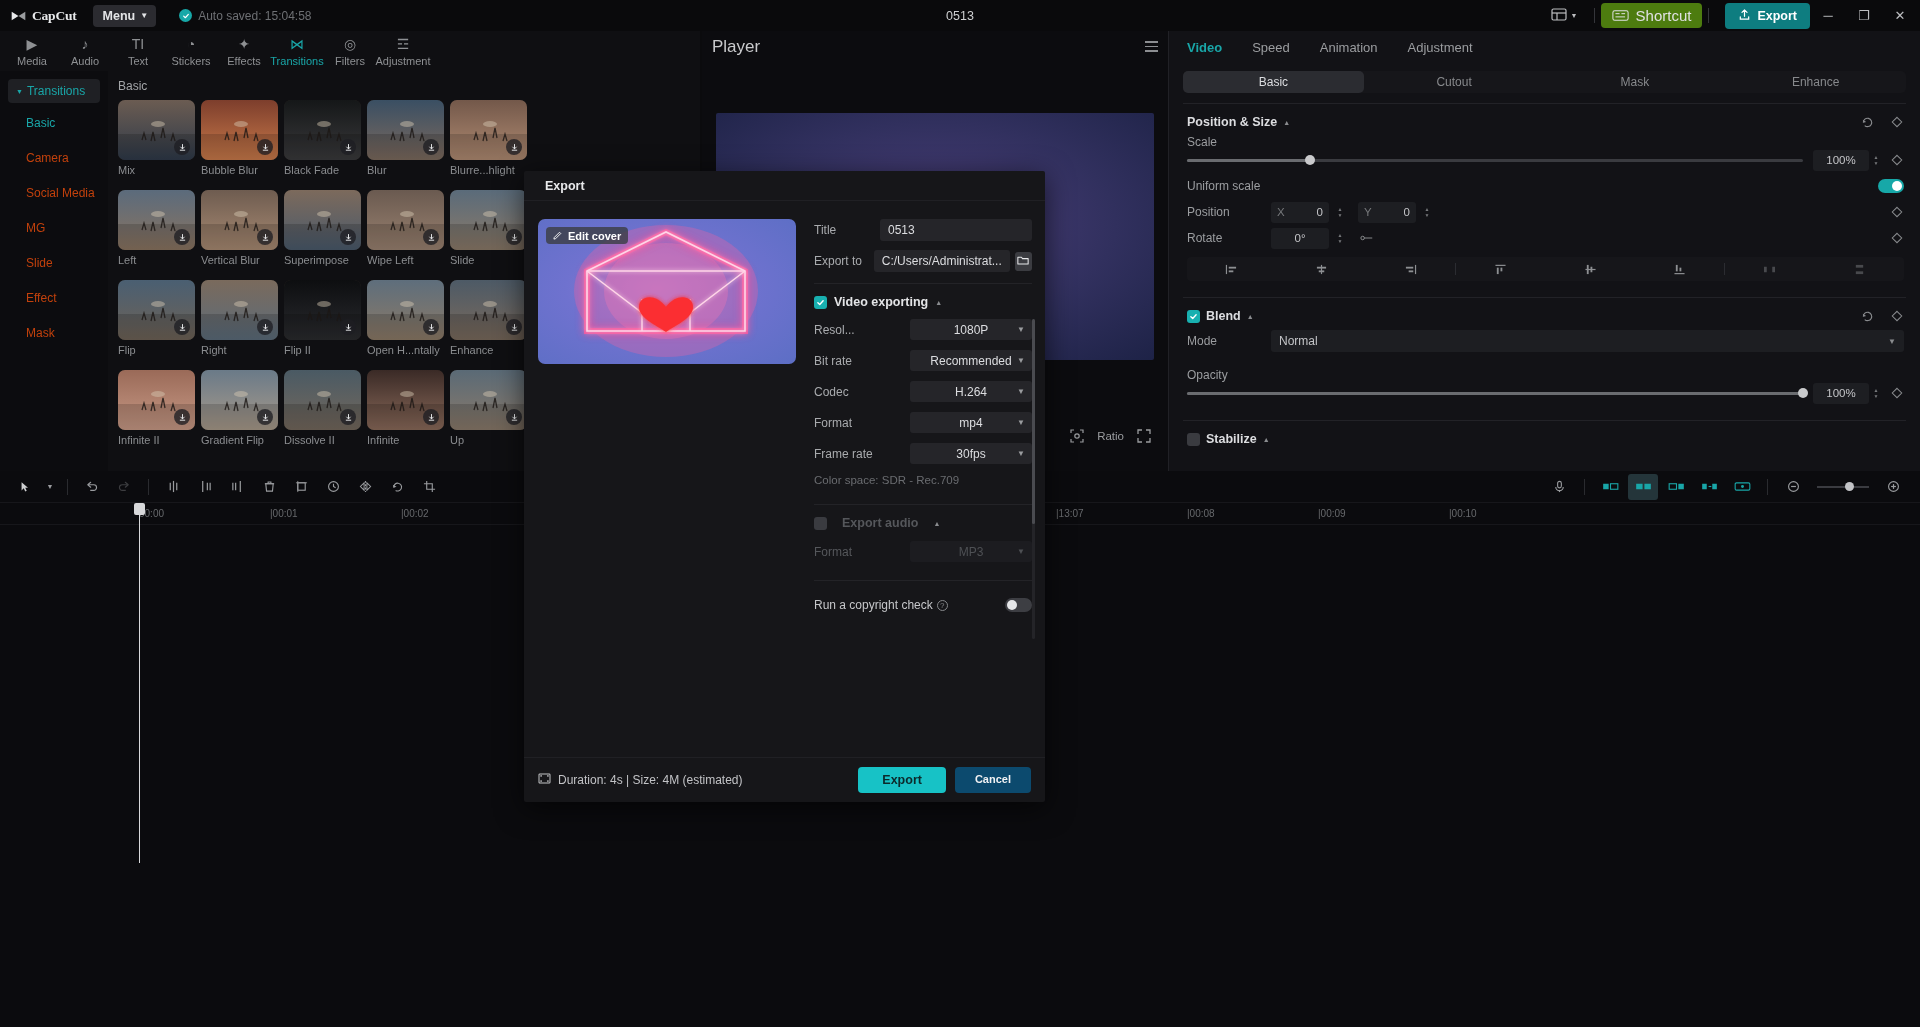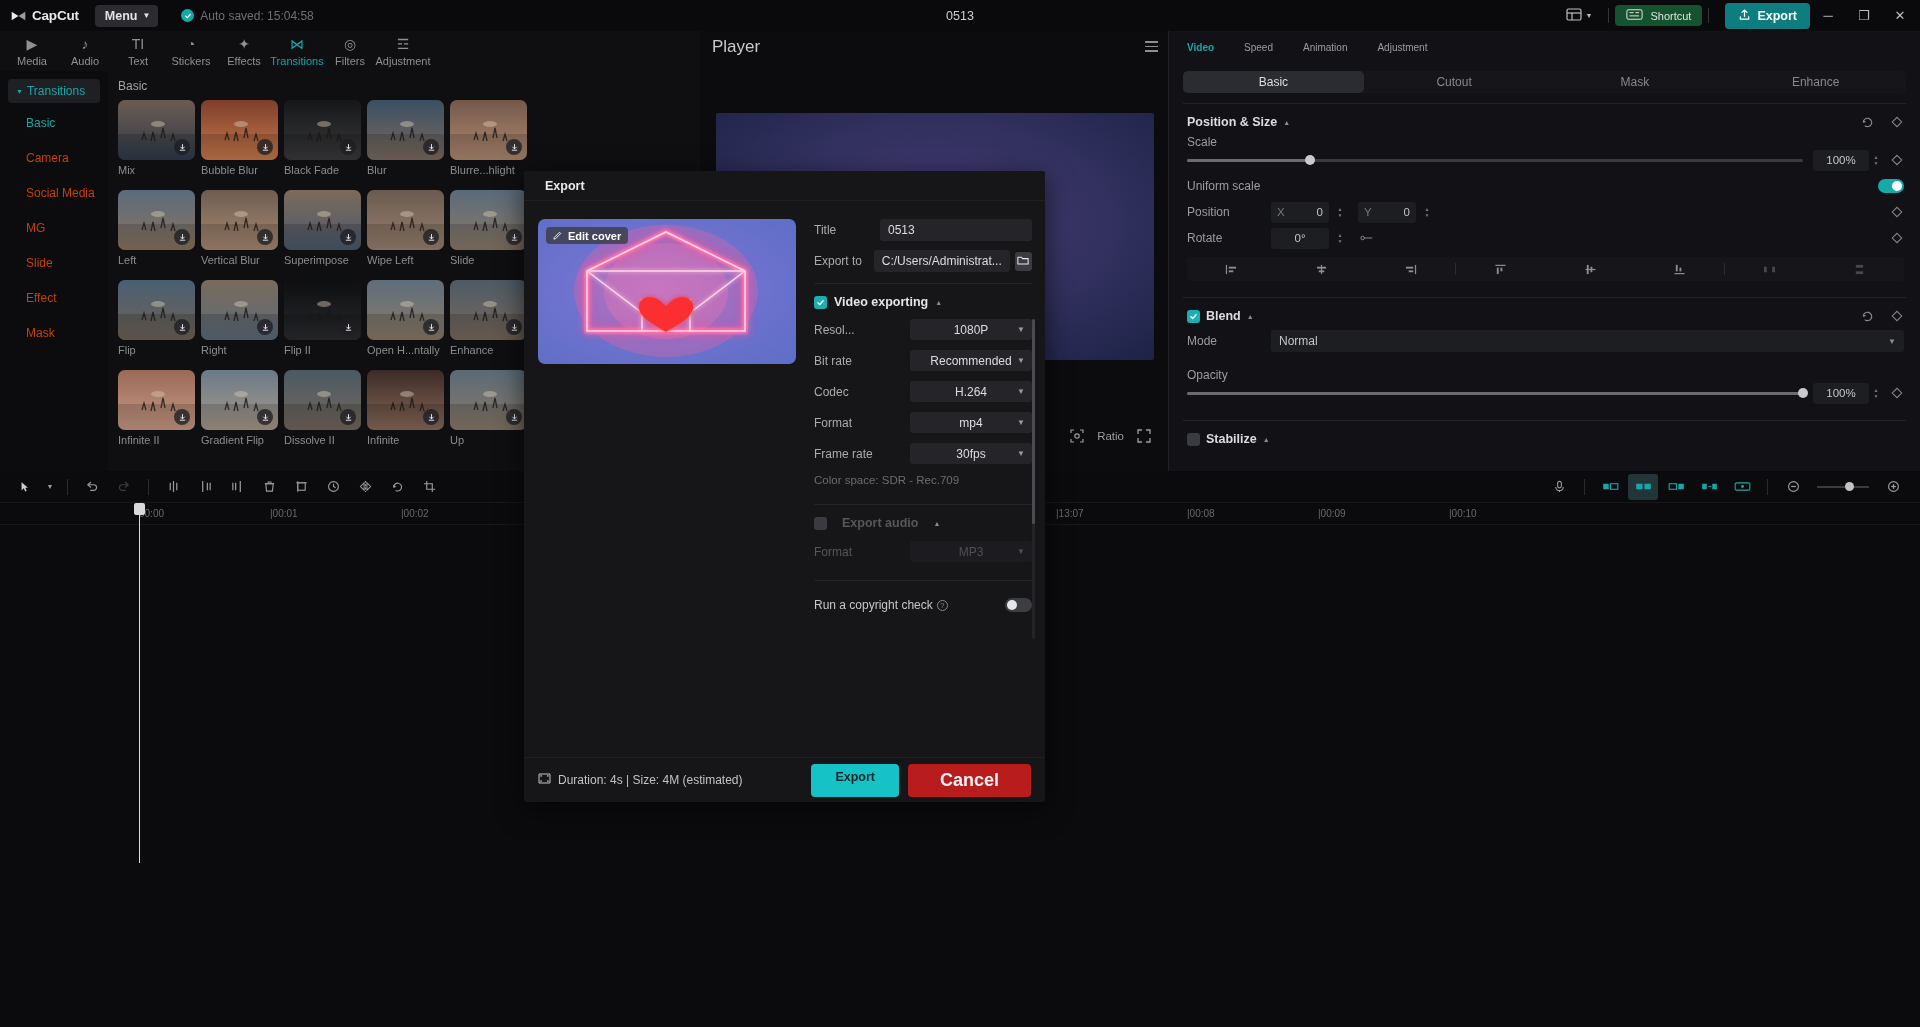--- a/index.html
+++ b/index.html
@@ -10,40 +10,40 @@
     color: #d5d6d8;
     overflow: hidden;
   }
   .app { position: relative; width: 1920px; height: 1027px; }
 
   
   .titlebar {
     position: absolute; left: 0; top: 0; width: 1920px; height: 31px;
     background: #0a0a0c; display: flex; align-items: center;
   }
-  .logo { display: flex; align-items: center; gap: 5px; margin-left: 10px; }
+  .logo { display: flex; align-items: center; gap: 5px; margin-left: 10px; font-family: Liberation Serif, serif; }
   .logo-mark { width: 17px; height: 14px; position: relative; }
   .logo-txt { font-size: 13.5px; font-weight: bold; color: #e8e9eb; letter-spacing: -.2px; }
   .menu-btn {
     margin-left: 16px; height: 22px; padding: 0 8px 0 10px; border-radius: 4px;
     background: #2b2b30; display: flex; align-items: center; gap: 5px;
     font-size: 12.5px; font-weight: bold; color: #e3e4e6; cursor: pointer;
   }
   .autosave { margin-left: 23px; display: flex; align-items: center; gap: 6px;
     font-size: 12px; color: #6e7074; }
   .dot-check { width: 13px; height: 13px; border-radius: 50%; background: #17a8a8;
     display:flex; align-items:center; justify-content:center; }
   .dot-check svg { width: 8px; height: 8px; }
   .proj-title { position: absolute; left: 0; right: 0; text-align: center;
     font-size: 12.5px; color: #cfd0d2; pointer-events: none; }
   .tb-right { margin-left: auto; display: flex; align-items: center; gap: 0; padding-right: 2px; }
   .tb-layout { display:flex; align-items:center; gap:4px; padding: 0 10px; cursor:pointer; }
   .tb-sep { width:1px; height:15px; background:#34353a; margin: 0 6px; }
   .shortcut-btn { display:flex; align-items:center; gap:7px; padding: 4px 11px;
-    background:#14532d; border-radius:4px; font-size:11px; color:#e0e1e3; cursor:pointer; }
+    background:#4d7c0f; border-radius:4px; font-size:15px; color:#e0e1e3; cursor:pointer; }
   .export-btn-top { display:flex; align-items:center; gap:6px; margin-left: 10px;
     background:#0e7d80; color:#fff; font-size:12.5px; font-weight:bold;
     padding: 5px 13px; border-radius:4px; cursor:pointer; }
   .wbtn { width: 36px; height: 31px; display:flex; align-items:center; justify-content:center;
     color:#bcbdc0; cursor:pointer; font-size: 13px; }
 
   
   .tooltabs { position:absolute; left:0; top:31px; width:700px; height:40px;
     background:#0f0f12; display:flex; align-items:center; padding-left: 6px; gap: 1px; }
   .tt { width: 52px; display:flex; flex-direction:column; align-items:center;
@@ -90,21 +90,21 @@
     border-radius:2px; overflow:hidden; }
   .player-ctrl { position:absolute; left:0; bottom:22px; width:466px; height:26px;
     display:flex; align-items:center; justify-content:flex-end; gap:12px; padding-right:16px;
     font-size:11.5px; color:#9a9c9f; }
   .pc-ico { width:16px; height:16px; display:flex; align-items:center; justify-content:center; cursor:pointer; }
 
   
   .rightpanel { position:absolute; left:1168px; top:31px; width:752px; height:440px;
     background:#121216; border-left:1px solid #212126; }
   .rtabs { height:32px; display:flex; align-items:center; gap:30px; padding-left:18px; }
-  .rtab { font-size:10px; color:#9b9da0; cursor:pointer; }
+  .rtab { font-size:13px; color:#9b9da0; cursor:pointer; }
   .rtab.active { color:#19a6a8; font-weight:bold; }
   .segctl { display:flex; margin: 8px 14px 0 14px; background:#16161a; border-radius:5px; height:22px; }
   .seg { flex:1; display:flex; align-items:center; justify-content:center;
     font-size:12px; color:#87898c; border-radius:5px; cursor:pointer; }
   .seg.active { background:#2b2c31; color:#dcdde0; }
   .rdiv { height:1px; background:#222227; margin: 10px 14px 0 14px; }
   .sect-head { display:flex; align-items:center; gap:6px; margin: 11px 0 0 18px;
     font-size:12.5px; font-weight:bold; color:#dcdde0; }
   .sect-actions { margin-left:auto; display:flex; gap:16px; padding-right:16px; }
   .ico-btn { width:14px; height:14px; color:#8a8c8f; cursor:pointer; display:flex;
@@ -206,22 +206,22 @@
   .scrolltrack { position:absolute; right:10px; top:118px; width:3px; height:320px;
     background:#242428; border-radius:2px; }
   .scrollthumb { position:absolute; left:0; top:0; width:3px; height:205px;
     background:#4a4b50; border-radius:2px; cursor:grab; }
   .modal-foot { position:absolute; left:0; bottom:0; width:521px; height:45px;
     border-top:1px solid #202024; display:flex; align-items:center; padding: 0 14px; }
   .dur { display:flex; align-items:center; gap:7px; font-size:12px; color:#c2c3c6; }
   .foot-btns { margin-left:auto; display:flex; gap:9px; }
   .btn-export { background:#17c2c6; color:#0c2a2b; font-size:12.5px; font-weight:bold;
     padding: 6px 24px; border-radius:4px; cursor:pointer; }
-  .btn-cancel { background:#b91c1c; color:#f0f1f3; font-size:18px; font-weight:bold;
-    padding: 6px 32px; border-radius:4px; cursor:pointer; }
+  .btn-cancel { background:#0c4a6e; color:#f0f1f3; font-size:11px; font-weight:bold;
+    padding: 6px 20px; border-radius:4px; cursor:pointer; }
 </style>
 </head>
 <body>
 
 <div class="app">
 
   <div class="titlebar">
     <div class="logo">
       <span class="logo-mark">
         <svg viewBox="0 0 20 16" width="17" height="14">

